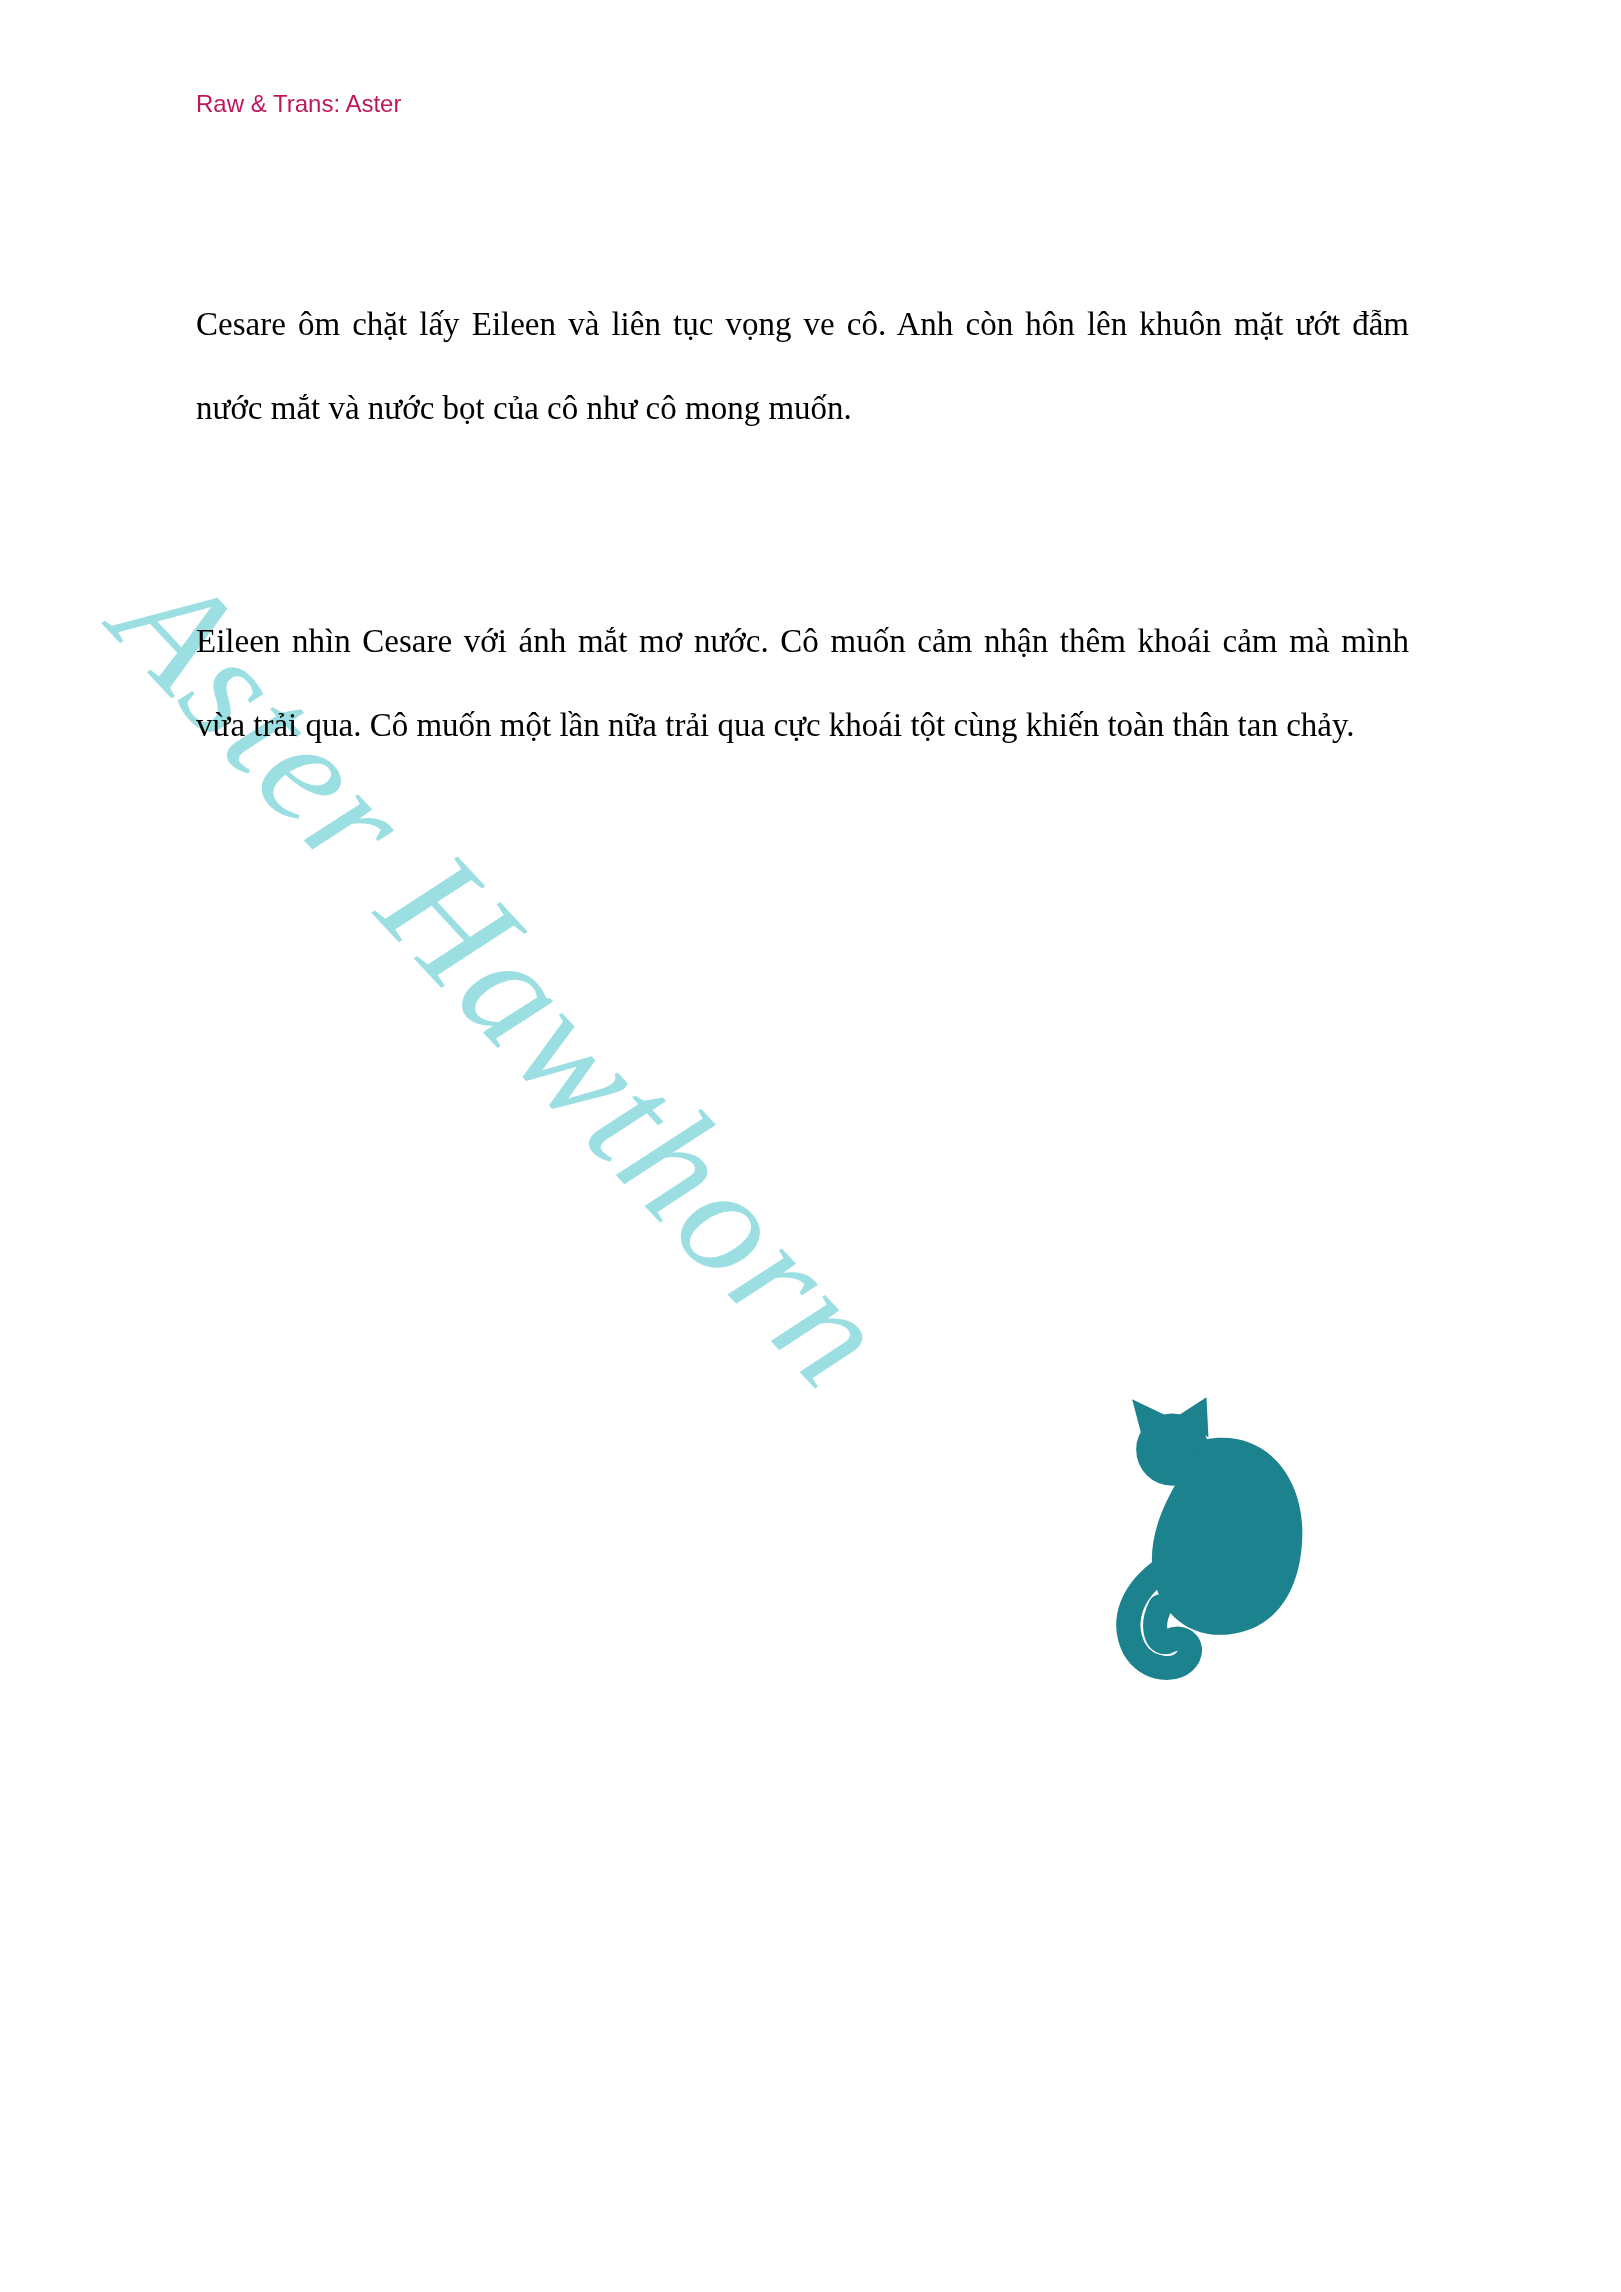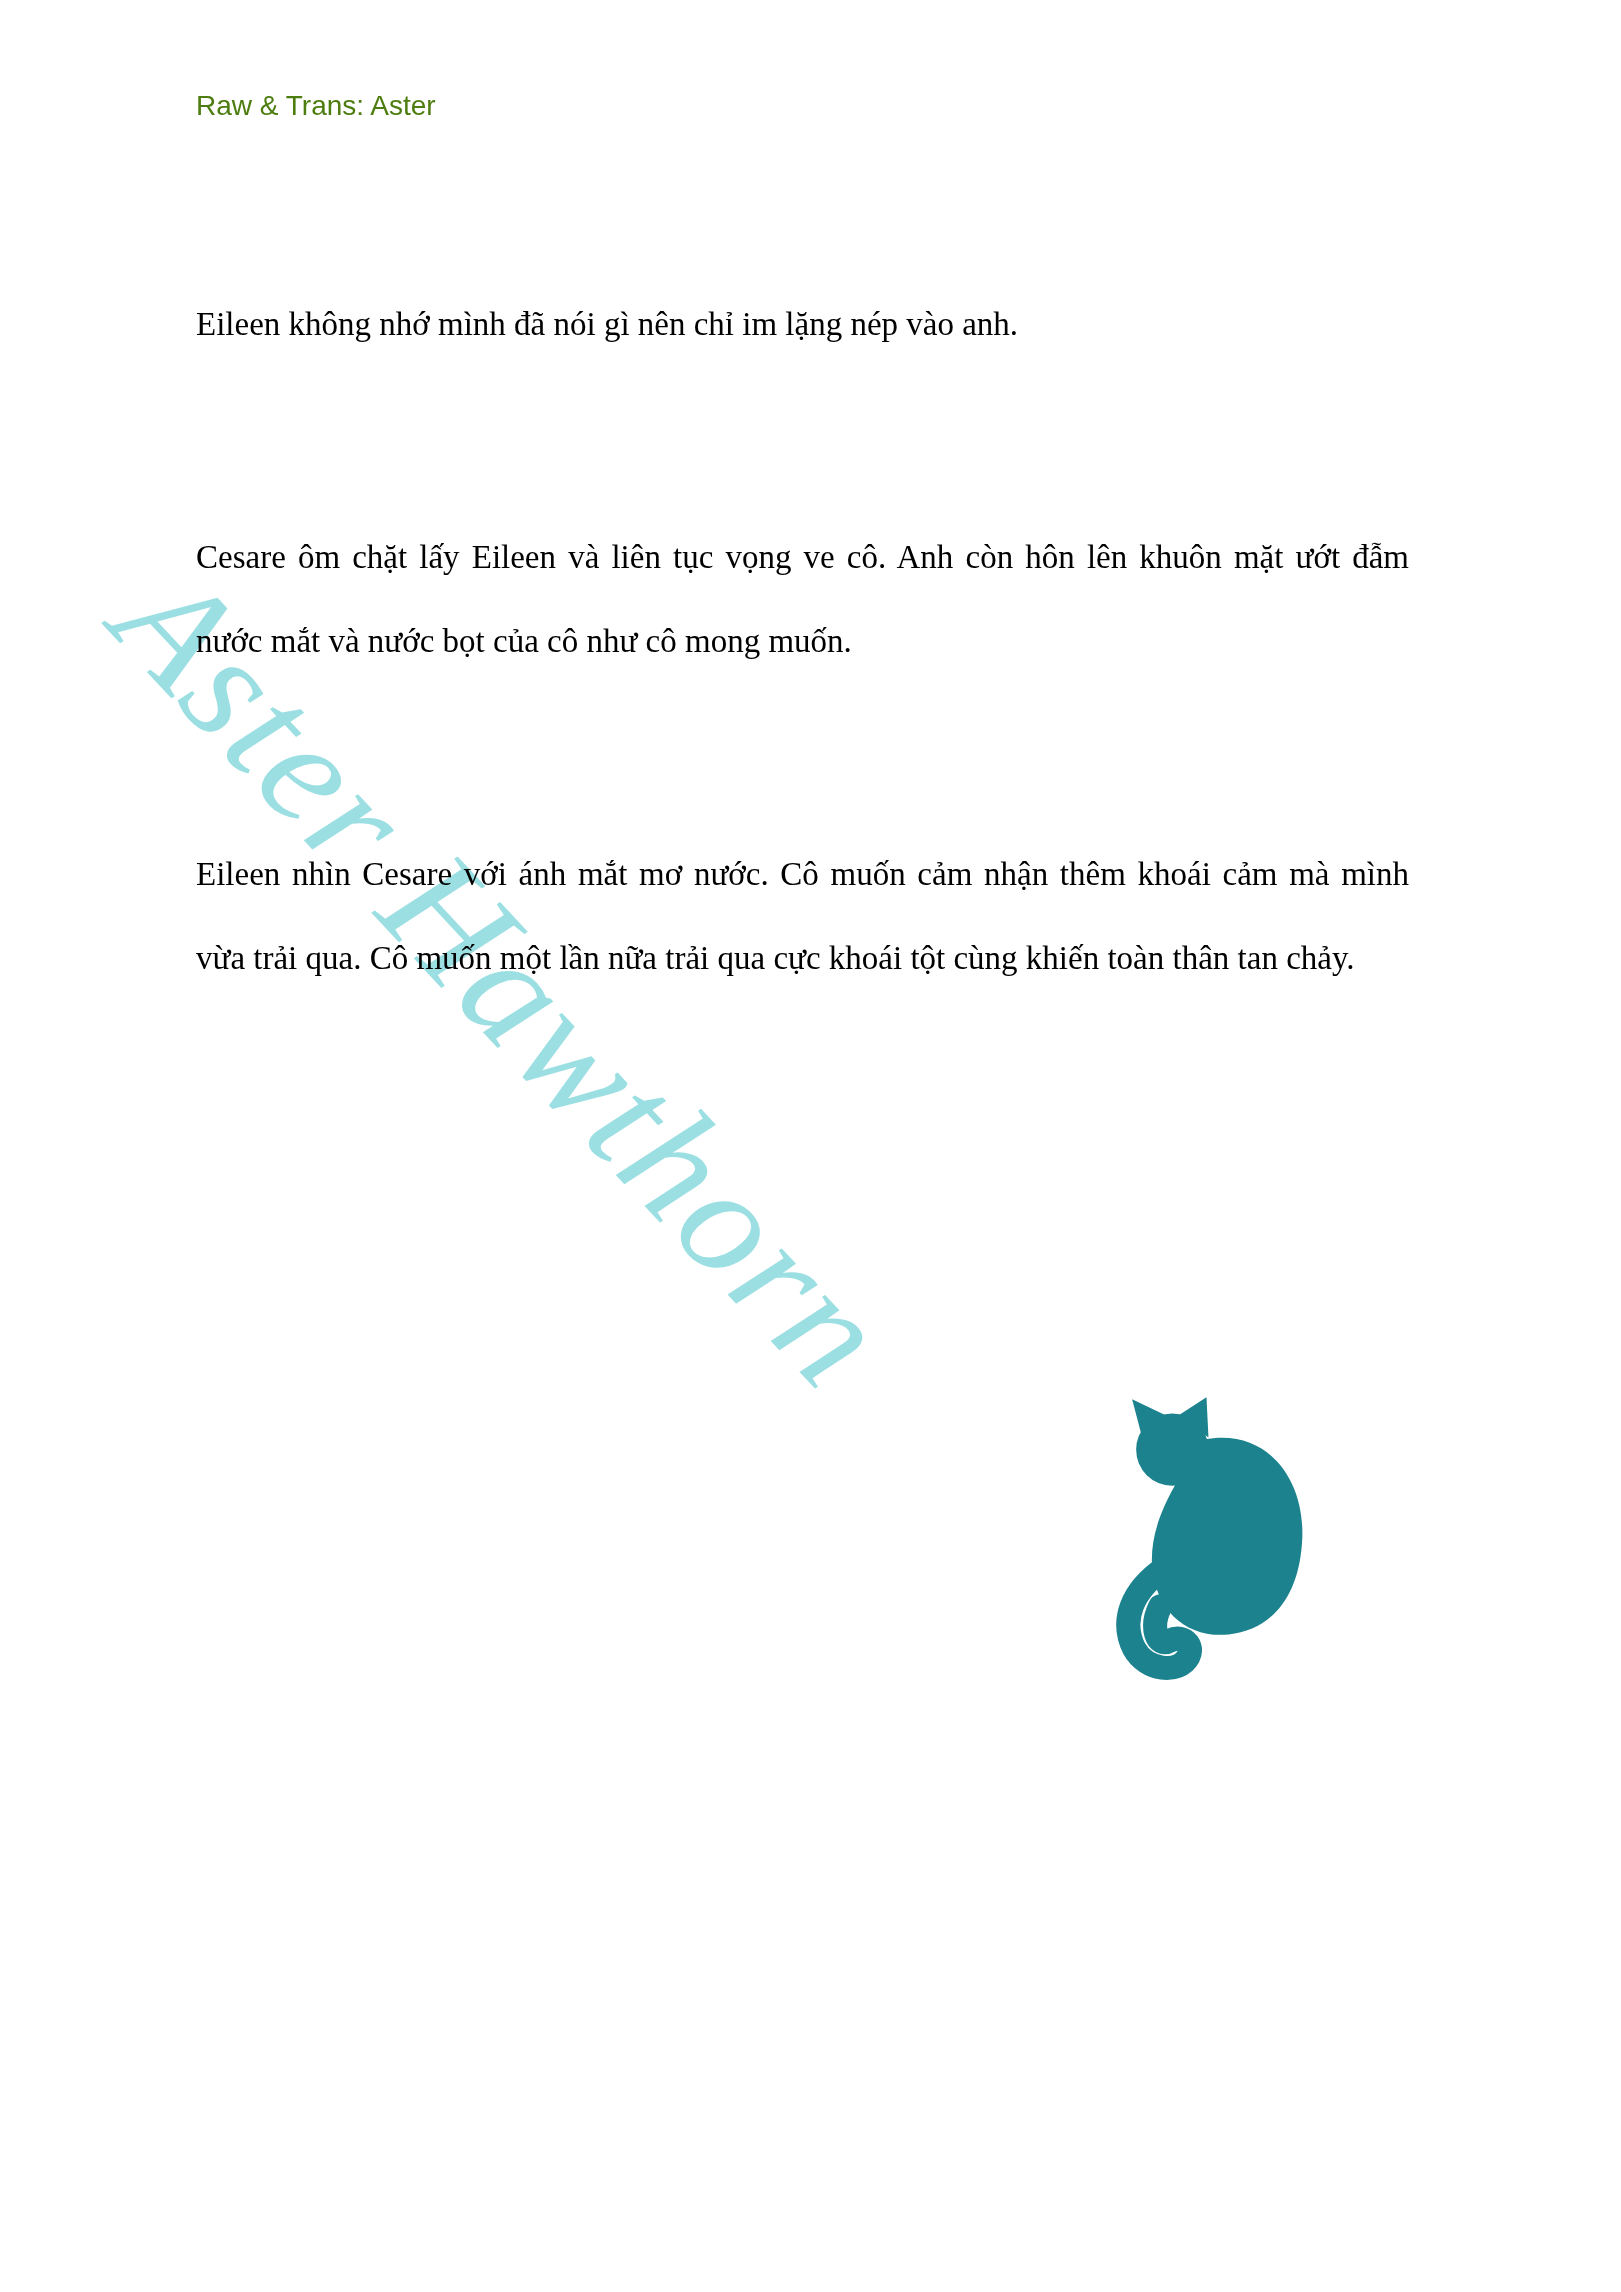--- a/index.html
+++ b/index.html
@@ -15,22 +15,22 @@
     margin: 0 auto;
     background: #ffffff;
     overflow: hidden;
     font-family: "Liberation Serif", serif;
   }
   .credit {
     position: absolute;
     left: 196px;
     top: 90px;
     font-family: "Liberation Sans", sans-serif;
-    font-size: 28px;
-    color: #4d7c0f;
+    font-size: 24px;
+    color: #be185d;
     z-index: 3;
   }
   .content {
     position: absolute;
     left: 196px;
     top: 282px;
     width: 1213px;
     z-index: 1;
     color: #000000;
   }
@@ -79,19 +79,18 @@
       <polygon class="cat-fill" points="72,18 100,0 102,40" fill="#1b828e"></polygon>
       <circle class="cat-fill" cx="66" cy="52" r="36" fill="#1b828e"></circle>
       <path class="cat-fill" fill="#1b828e" d="M 98 42 C 162 30 200 84 195 146 C 191 202 162 232 122 236 C 80 240 50 212 46 170 C 43 132 60 96 98 42 Z"></path>
       <path class="cat-stroke" fill="none" stroke="#1b828e" stroke-width="24" stroke-linecap="round" d="M 58 170 C 26 192 14 222 28 250 C 40 272 72 276 82 258 C 88 246 76 236 64 242 C 50 250 44 228 54 208"></path>
     </g>
   </svg>
 
   <header class="credit">Raw &amp; Trans: Aster</header>
 
   <main class="content" style="color: rgb(0, 0, 0);">
-    <p>Eileen không nhớ mình đã nói gì nên chỉ im lặng nép vào anh.</p>
     <p>Cesare ôm chặt lấy Eileen và liên tục vọng ve cô. Anh còn hôn lên khuôn mặt ướt đẫm nước mắt và nước bọt của cô như cô mong muốn.</p>
     <p>Eileen nhìn Cesare với ánh mắt mơ nước. Cô muốn cảm nhận thêm khoái cảm mà mình vừa trải qua. Cô muốn một lần nữa trải qua cực khoái tột cùng khiến toàn thân tan chảy.</p>
   </main>
 
 </div>
 
 
 </body></html>

